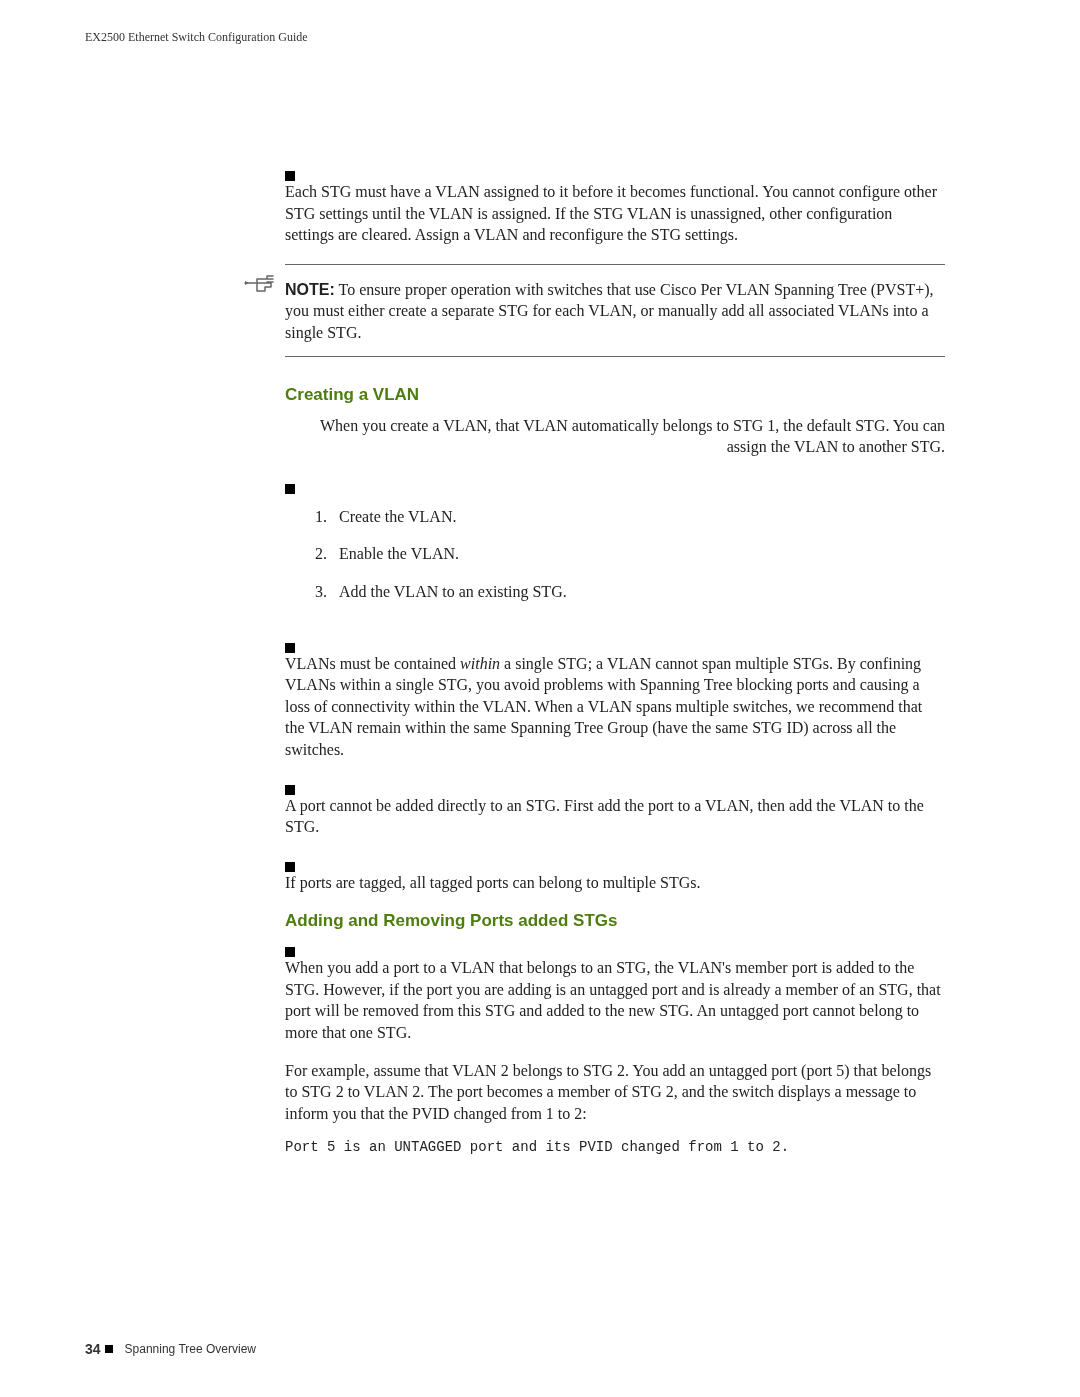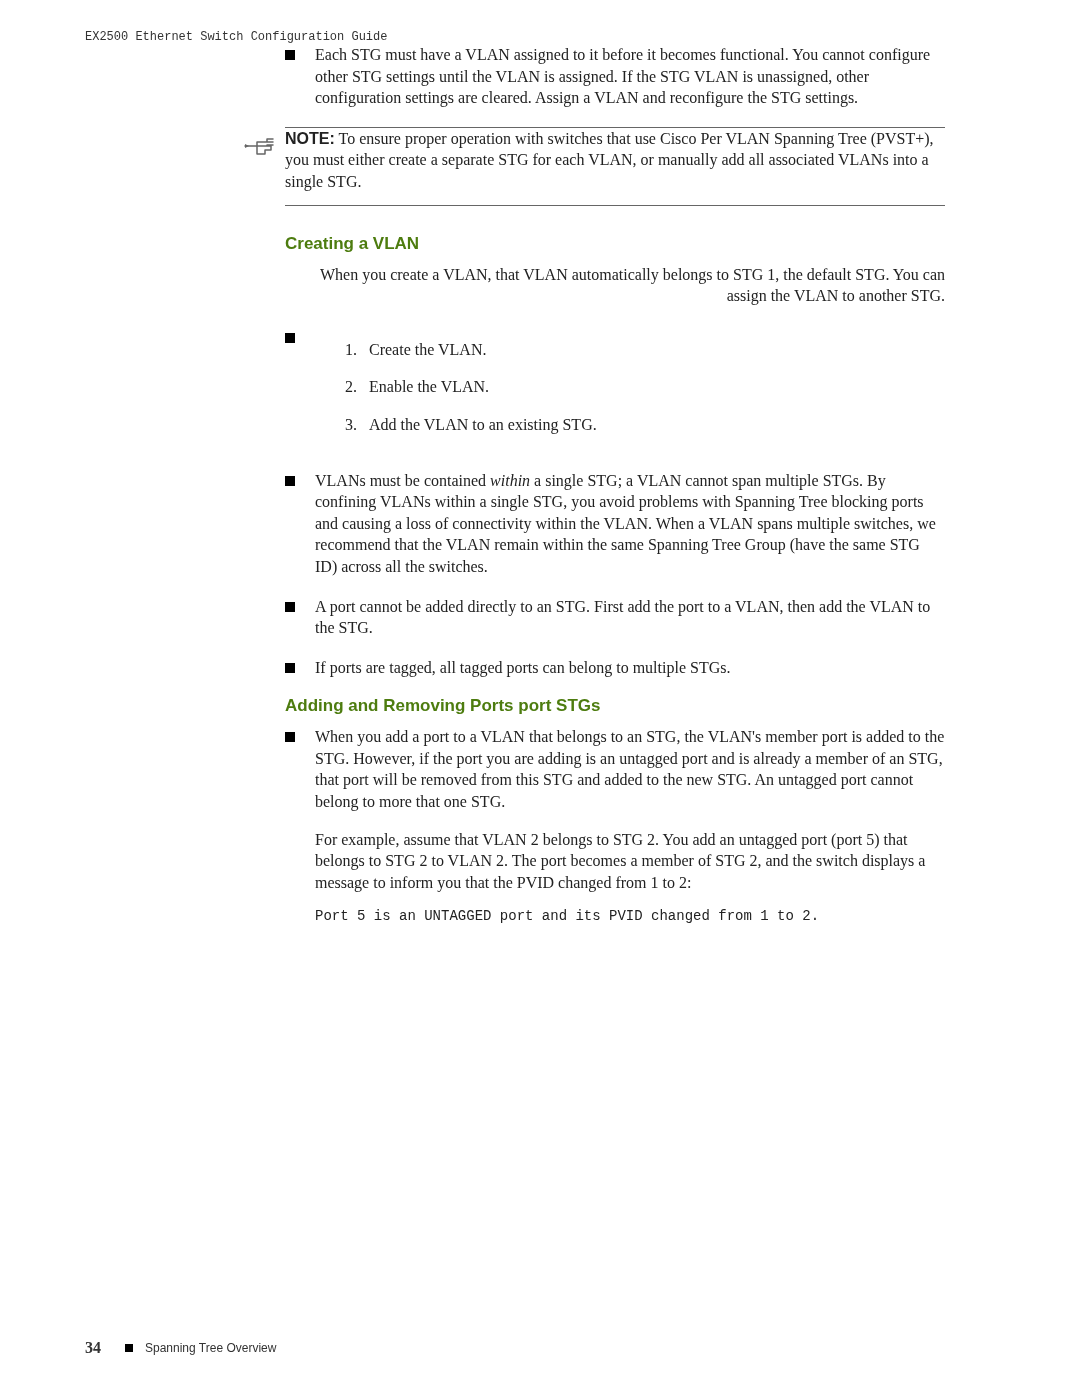--- a/index.html
+++ b/index.html
@@ -1,35 +1,35 @@
 <!DOCTYPE html>
 <html><head>
 <meta charset="utf-8">
 <style>
   * { margin: 0; padding: 0; box-sizing: border-box; }
   html, body { width: 1080px; height: 1397px; background: #fff; font-family: Georgia, 'Times New Roman', serif; color: #222; }
   .page { position: relative; width: 1080px; height: 1397px; padding: 30px 85px 40px 85px; }
-  .header-title { font-family: Liberation Mono, monospace; font-size: 12px; color: #333; }
+  .header-title { font-family: Liberation Serif, serif; font-size: 12px; color: #333; margin-bottom: 120px; }
   .content { margin-left: 200px; margin-right: 50px; }
-  .bullet-item { display: flex; margin-bottom: 18px; }
+  .bullet-item { display: flex; margin-bottom: 18px; flex-direction: column; }
   .bullet-marker { width: 10px; height: 10px; background: #000; flex-shrink: 0; margin-top: 6px; margin-right: 20px; }
   .bullet-text { font-size: 16px; line-height: 1.35; color: #222; }
-  .note-block { position: relative; margin-left: 200px; margin-right: 50px; border-top: 1px solid #666; border-bottom: 1px solid #666; padding: 0 0 12px 0; margin-top: 14px; margin-bottom: 28px; }
+  .note-block { position: relative; margin-left: 200px; margin-right: 50px; border-top: 1px solid #666; border-bottom: 1px solid #666; padding: 14px 0 12px 0; margin-top: 14px; margin-bottom: 28px; }
   .note-icon { position: absolute; left: -42px; top: 8px; }
   .note-text { font-size: 16px; line-height: 1.35; }
   .note-label { font-family: Arial, Helvetica, sans-serif; font-weight: bold; }
   .section-heading { font-family: Arial, Helvetica, sans-serif; font-weight: bold; font-size: 17px; color: #4d7c0f; margin-bottom: 10px; margin-top: 8px; }
   .para { font-size: 16px; line-height: 1.35; margin-bottom: 20px; text-align: right; }
   .ordered-list { margin-left: 30px; margin-top: 12px; margin-bottom: 2px; }
   .ordered-item { display: flex; margin-bottom: 16px; font-size: 16px; }
   .ordered-num { width: 24px; flex-shrink: 0; }
   .italic { font-style: italic; }
   .code-line { font-family: Liberation Mono, monospace; font-size: 14px; margin-top: 10px; margin-bottom: 10px; }
   .footer { position: absolute; bottom: 40px; left: 85px; display: flex; align-items: center; font-family: Arial, Helvetica, sans-serif; font-size: 12px; color: #333; }
-  .footer .pg { font-weight: bold; font-size: 16px; margin-right: 24px; font-family: Liberation Serif, serif; }
+  .footer .pg { font-weight: bold; font-size: 14px; margin-right: 4px; }
   .footer .sq { width: 8px; height: 8px; background: #000; margin-right: 12px; }
   .thin-gap { margin-bottom: 12px; }
 </style>
 </head>
 <body>
 
 <div class="page">
 
   <div class="header-title">EX2500 Ethernet Switch Configuration Guide</div>
 
@@ -85,21 +85,21 @@
       <div class="bullet-marker"></div>
       <div class="bullet-text">A port cannot be added directly to an STG. First add the port to a VLAN, then add the VLAN to the STG.</div>
     </div>
 
     <div class="bullet-item">
       <div class="bullet-marker"></div>
       <div class="bullet-text">If ports are tagged, all tagged ports can belong to multiple STGs.</div>
     </div>
 
 
-    <div class="section-heading" style="margin-top:18px;">Adding and Removing Ports port STGs</div>
+    <div class="section-heading" style="margin-top:18px;">Adding and Removing Ports added STGs</div>
     <div class="bullet-item">
       <div class="bullet-marker"></div>
       <div class="bullet-text">
         <div style="margin-bottom:16px;">When you add a port to a VLAN that belongs to an STG, the VLAN's member port is added to the STG. However, if the port you are adding is an untagged port and is already a member of an STG, that port will be removed from this STG and added to the new STG. An untagged port cannot belong to more that one STG.</div>
         <div style="margin-bottom:14px;">For example, assume that VLAN 2 belongs to STG 2. You add an untagged port (port 5) that belongs to STG 2 to VLAN 2. The port becomes a member of STG 2, and the switch displays a message to inform you that the PVID changed from 1 to 2:</div>
         <div class="code-line">Port 5 is an UNTAGGED port and its PVID changed from 1 to 2.</div>
       </div>
     </div>
   </div>
 

